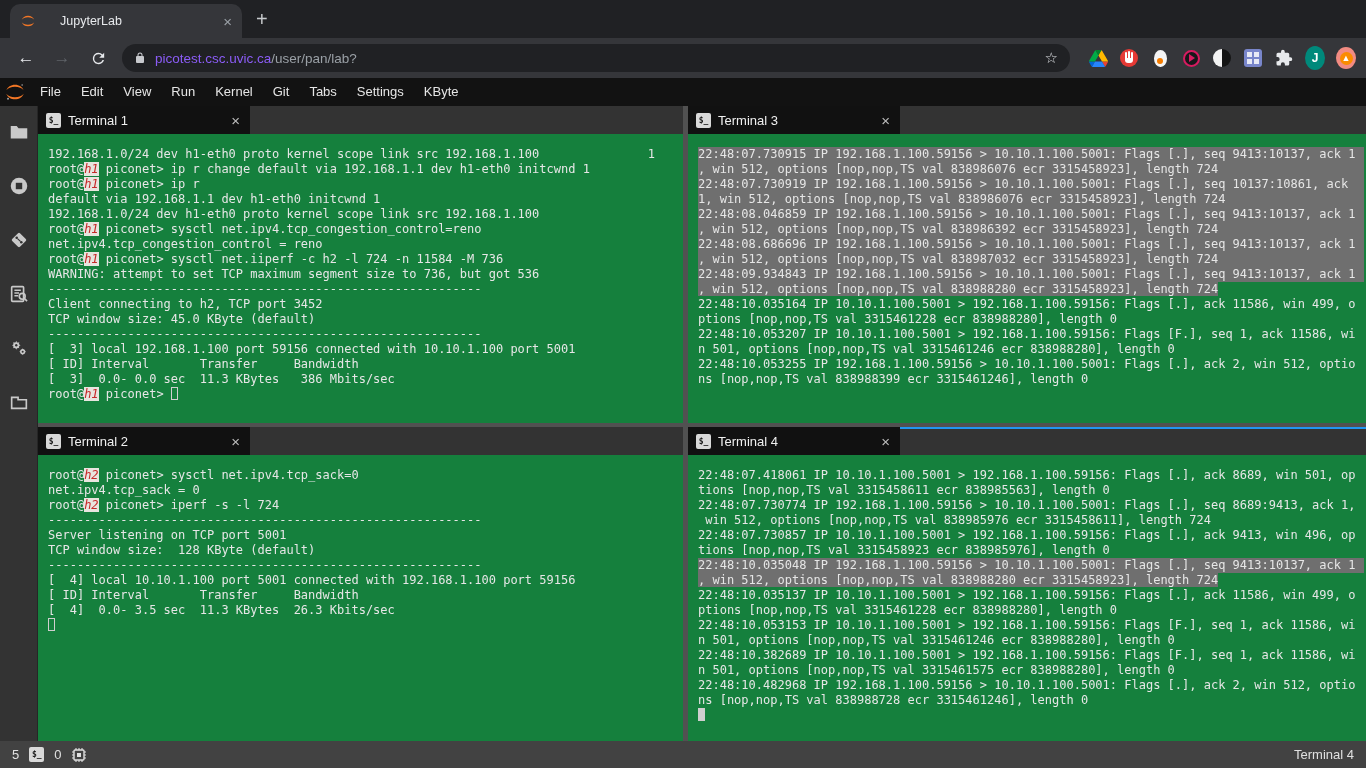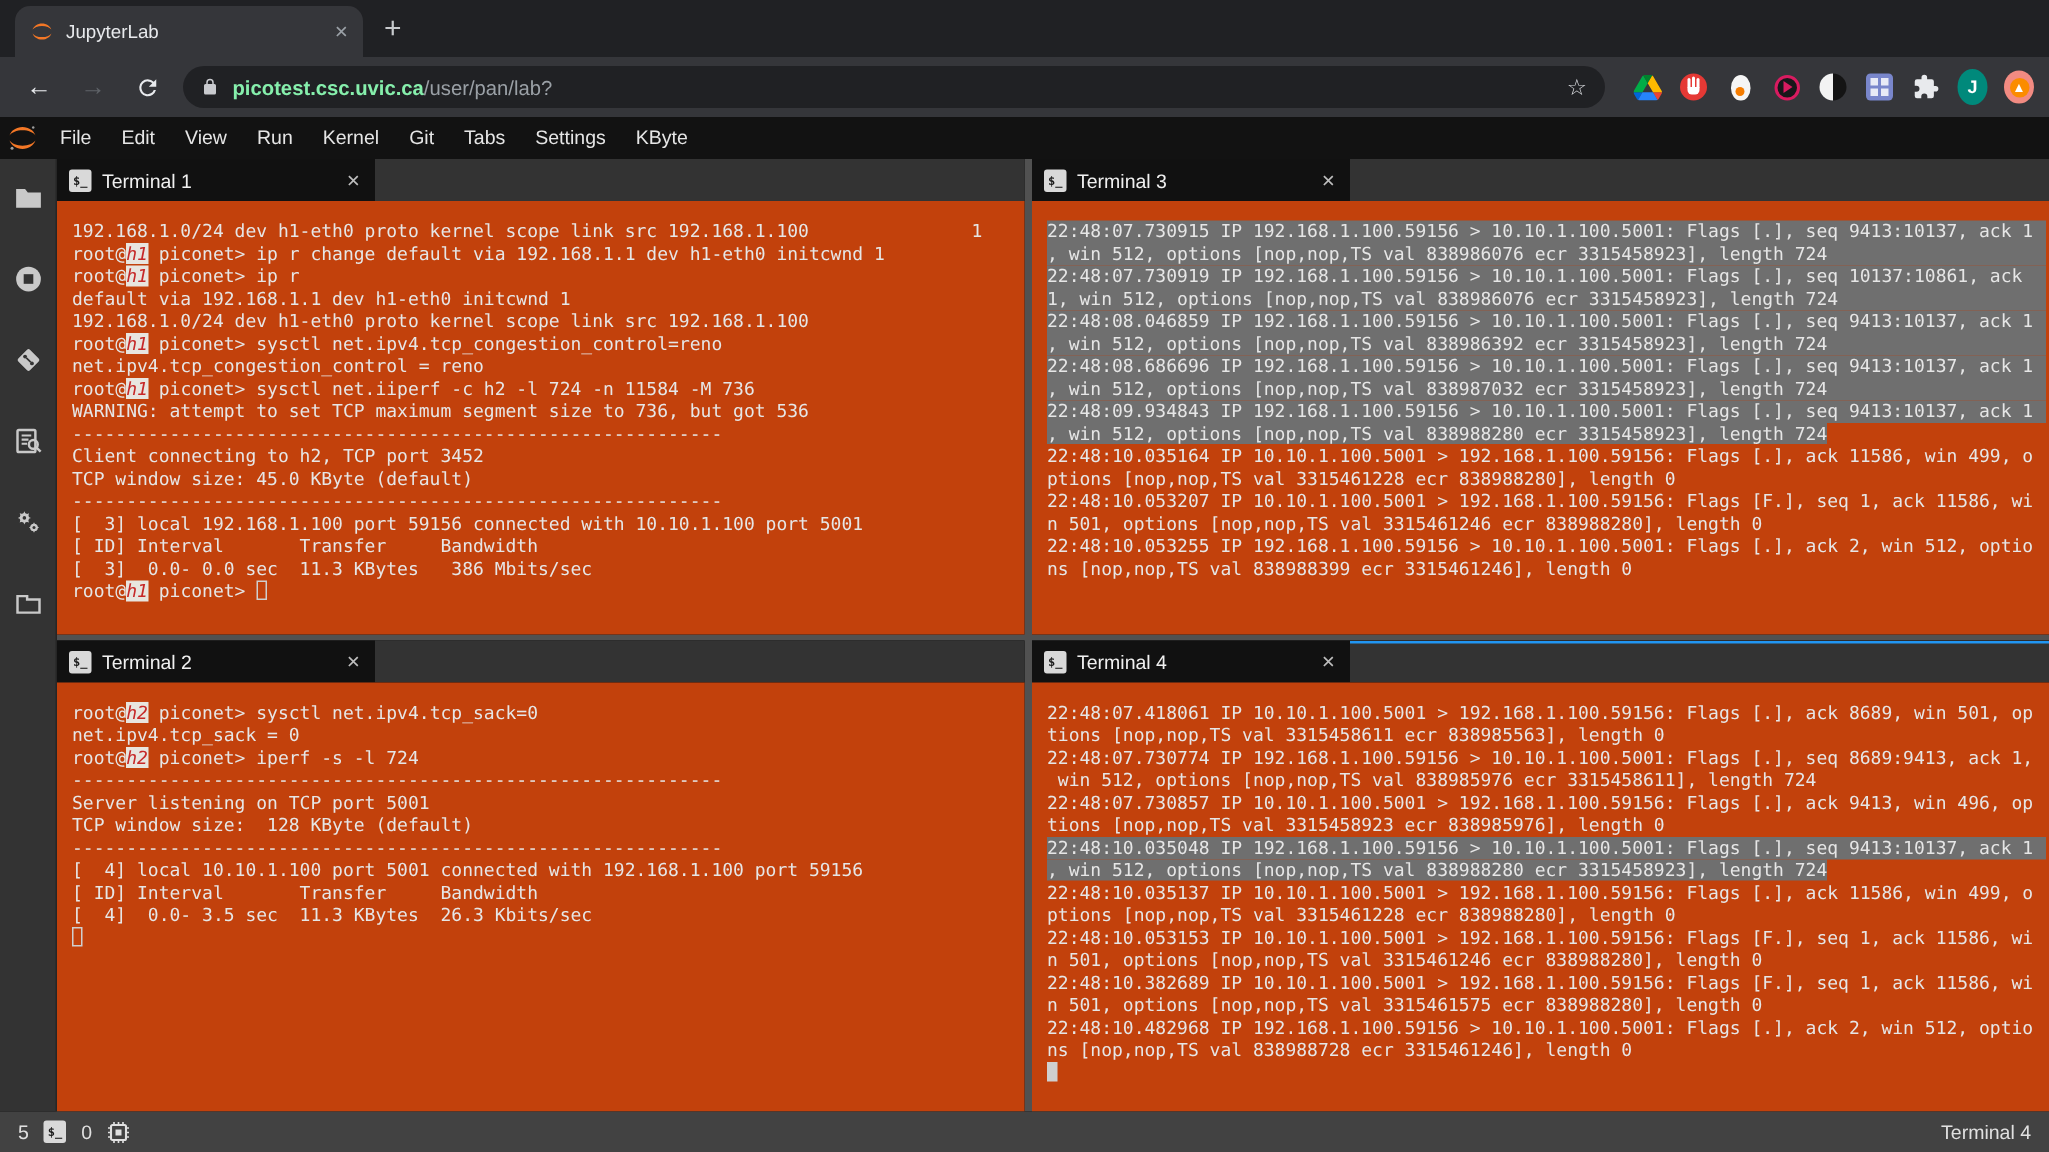--- a/index.html
+++ b/index.html
@@ -4,32 +4,32 @@
 <title>JupyterLab</title>
 <style>
   * { margin:0; padding:0; box-sizing:border-box; }
   html,body { width:1366px; height:768px; overflow:hidden; background:#000;
     font-family:"Liberation Sans", sans-serif; }
   .screen { width:1366px; height:768px; display:flex; flex-direction:column; }
 
   
   .tabstrip { height:38px; background:#202124; display:flex; align-items:flex-end; flex:0 0 auto; }
   .btab { width:232px; height:34px; margin-left:10px; background:#35363a;
-    border-radius:10px 10px 0 0; display:flex; align-items:center; padding:0 10px; gap:8px; }
+    border-radius:10px 10px 0 0; display:flex; align-items:center; padding:0 10px; gap:24px; }
   .btab-title { color:#e8eaed; font-size:12.5px; flex:1; white-space:nowrap; overflow:hidden; }
   .btab-close { color:#9aa0a6; font-size:15px; line-height:15px; cursor:default; }
   .newtab-btn { color:#c7cacd; font-size:20px; margin-left:14px; margin-bottom:7px; }
 
   .toolbar { height:40px; background:#35363a; display:flex; align-items:center; padding:0 8px; flex:0 0 auto; }
   .navbtn { width:28px; height:28px; display:flex; align-items:center; justify-content:center;
     color:#e8eaed; font-size:17px; margin:0 4px; }
   .navbtn.disabled { color:#5f6368; }
   .omnibox { flex:0 0 948px; height:28px; background:#202124; border-radius:14px;
     display:flex; align-items:center; padding:0 12px; margin:0 6px; }
-  .omni-domain { color:#86efac; font-size:13.5px;font-weight:bold; }
+  .omni-domain { color:#8b5cf6; font-size:13.5px; }
   .omni-path { color:#9aa0a6; font-size:13.5px; }
   .omni-star { margin-left:auto; color:#dadce0; font-size:15px; }
   .ext-row { display:flex; align-items:center; gap:11px; margin-left:12px; }
   .ext { width:20px; height:20px; display:flex; align-items:center; justify-content:center; position:relative; }
   .ic-circle { width:18px; height:18px; border-radius:50%; display:flex; align-items:center; justify-content:center; }
   .hand-bar { position:absolute; background:#fff; border-radius:1px; }
   .egg { width:13px; height:17px; background:#f5f5f5; border-radius:50% 50% 48% 48%; position:relative; }
   .egg::after { content:""; position:absolute; left:3.5px; bottom:3px; width:6px; height:6px;
     border-radius:50%; background:#f57c00; }
   .play-circle { width:17px; height:17px; border:2px solid #d81b60; border-radius:50%;
@@ -65,21 +65,21 @@
 
   .tabbar { height:28px; background:#333333; display:flex; flex:0 0 auto; }
   .panel.focused .tabbar { box-shadow:inset 0 2px 0 #2196f3; }
   .dtab { width:212px; background:#111111; display:flex; align-items:center; padding:0 8px; gap:7px; }
   .term-ico { width:15px; height:15px; background:#d9d9d9; border-radius:2px; color:#1a1a1a;
     font-family:"DejaVu Sans Mono", monospace; font-size:8px; font-weight:bold;
     display:flex; align-items:center; justify-content:center; flex:0 0 auto; }
   .dtab-label { color:#f0f0f0; font-size:13px; flex:1; white-space:nowrap; }
   .dtab-close { color:#bdbdbd; font-size:15px; padding:0 2px; }
 
-  .term-body { flex:1 1 auto; background:#c2410c; padding:13px 2px 0 10px; overflow:hidden;
+  .term-body { flex:1 1 auto; background:#15803d; padding:13px 2px 0 10px; overflow:hidden;
     font-family:"DejaVu Sans Mono", monospace; font-size:12px; line-height:15px; color:#e6e6e6; }
   .tline { white-space:pre; height:15px; }
   .tline.sel-full { background:#6f6f6f; }
   .sel-text { background:#6f6f6f; }
   .host { background:#e8e5df; color:#c62828;font-style:italic; }
   .cursor { display:inline-block; width:7px; height:13px; vertical-align:-2px; }
   .cursor.hollow { border:1px solid #cfcfcf; }
   .cursor.block { background:#cfcfcf; }
 
   

